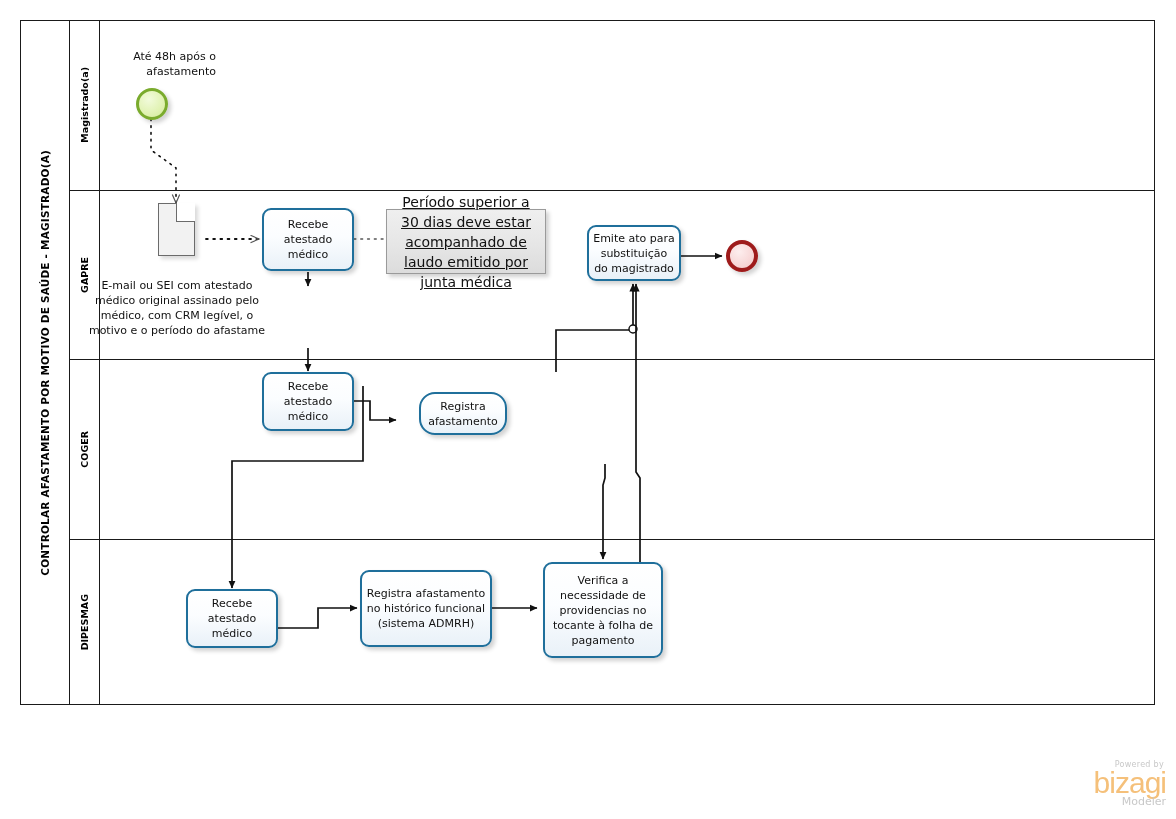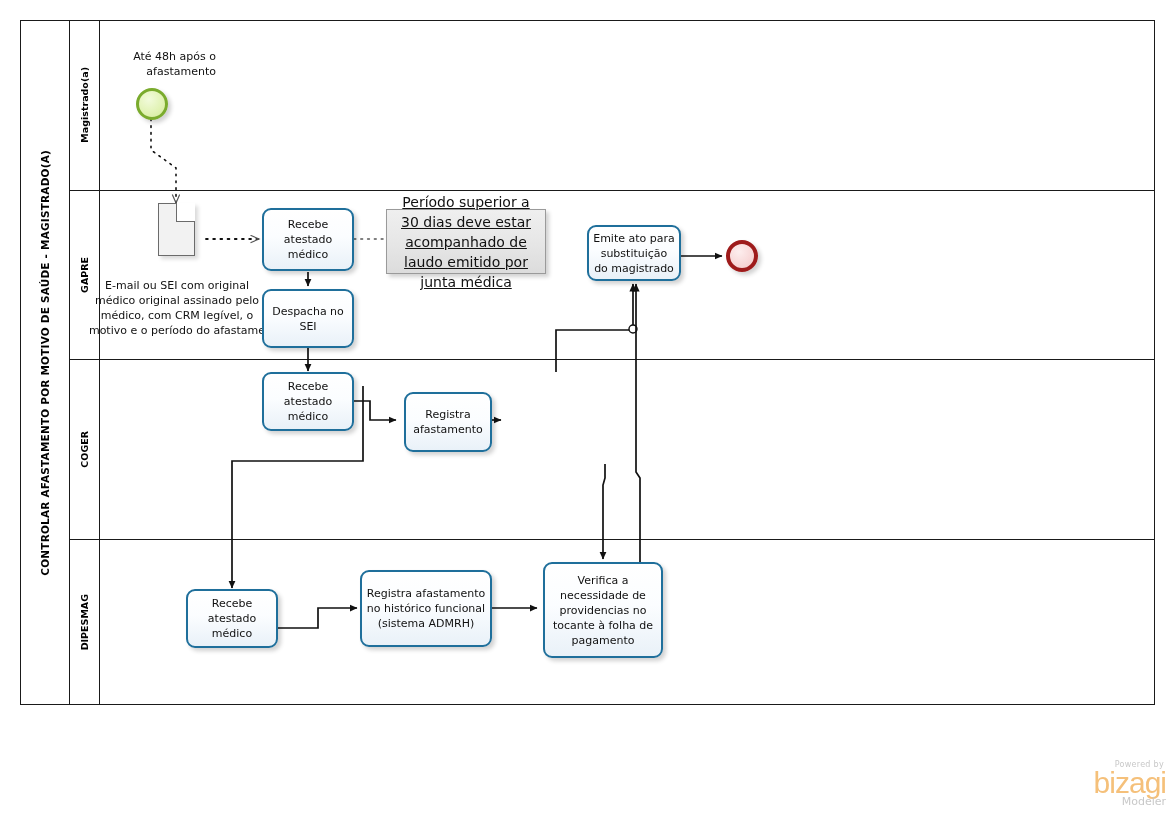--- a/index.html
+++ b/index.html
@@ -155,49 +155,46 @@
     <span>afastamento</span>
   </div>
 
   <div class="event start" style="left:136px;top:88px;width:32px;height:32px;"></div>
 
   <div class="dataobj" style="left:158px;top:203px;width:37px;height:53px;">
     <div class="fold"></div>
   </div>
 
   <div class="dataobj-label" style="left:87px;top:278px;width:180px;">
-    <span>E-mail ou SEI com original</span><br>
+    <span>E-mail ou SEI com atestado</span><br>
     <span>médico original assinado pelo</span><br>
     <span>médico, com CRM legível, o</span><br>
     <span>motivo e o período do afastame</span>
   </div>
 
   <div class="task" style="left:262px;top:208px;width:92px;height:63px;">
     <span>Recebe atestado médico</span>
   </div>
 
   <div class="annotation" style="left:386px;top:209px;width:160px;height:65px;">
     <span>Período superior a 30 dias deve estar acompanhado de laudo emitido por junta médica</span>
   </div>
 
-  <div class="task" style="left:262px;top:289px;width:92px;height:59px;">
-    <span>Despacha no SEI</span>
-  </div>
 
   <div class="task" style="left:587px;top:225px;width:94px;height:56px;">
     <span>Emite ato para substituição do magistrado</span>
   </div>
 
   <div class="event end" style="left:726px;top:240px;width:32px;height:32px;"></div>
 
   <div class="task" style="left:262px;top:372px;width:92px;height:59px;">
     <span>Recebe atestado médico</span>
   </div>
 
-  <div class="task" style="left:404px;top:392px;width:88px;height:60px;">
+  <div class="task" style="left:419px;top:392px;width:88px;height:43px;border-radius:16px;">
     <span>Registra afastamento</span>
   </div>
 
 
   <div class="task" style="left:186px;top:589px;width:92px;height:59px;">
     <span>Recebe atestado médico</span>
   </div>
 
   <div class="task" style="left:360px;top:570px;width:132px;height:77px;">
     <span>Registra afastamento no histórico funcional (sistema ADMRH)</span>

